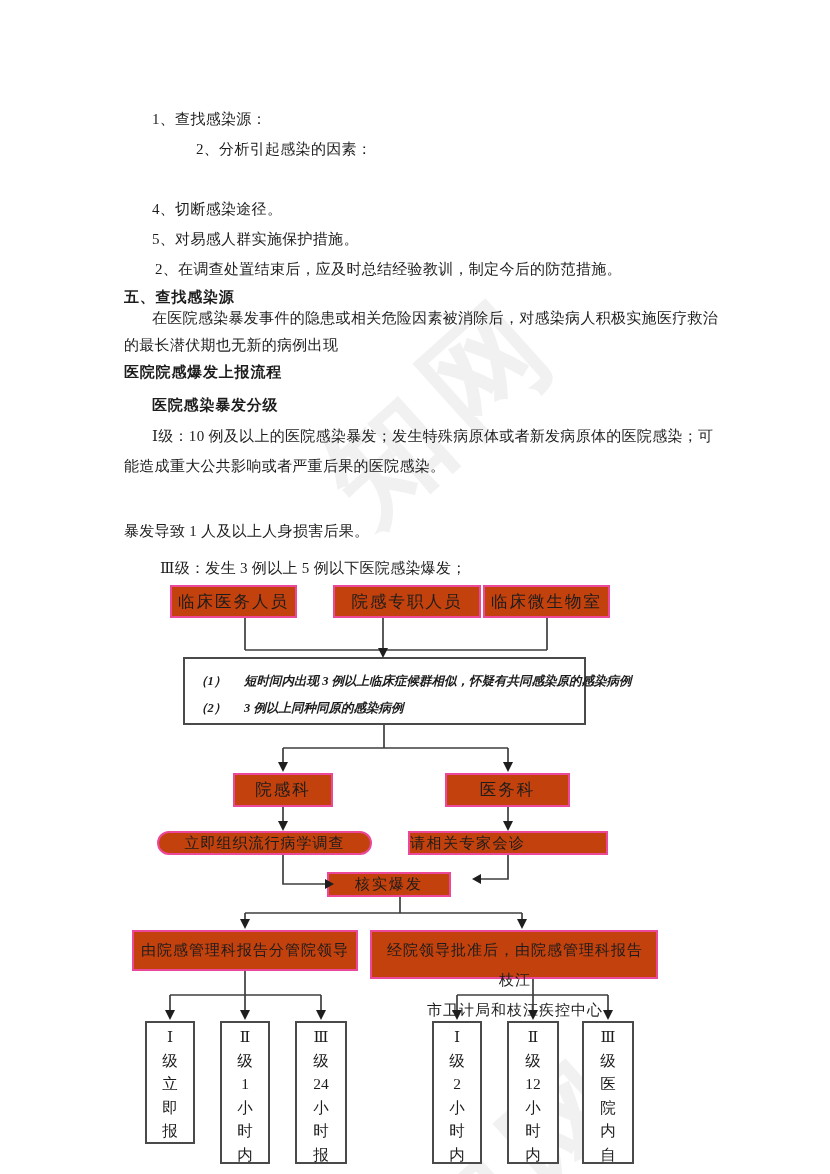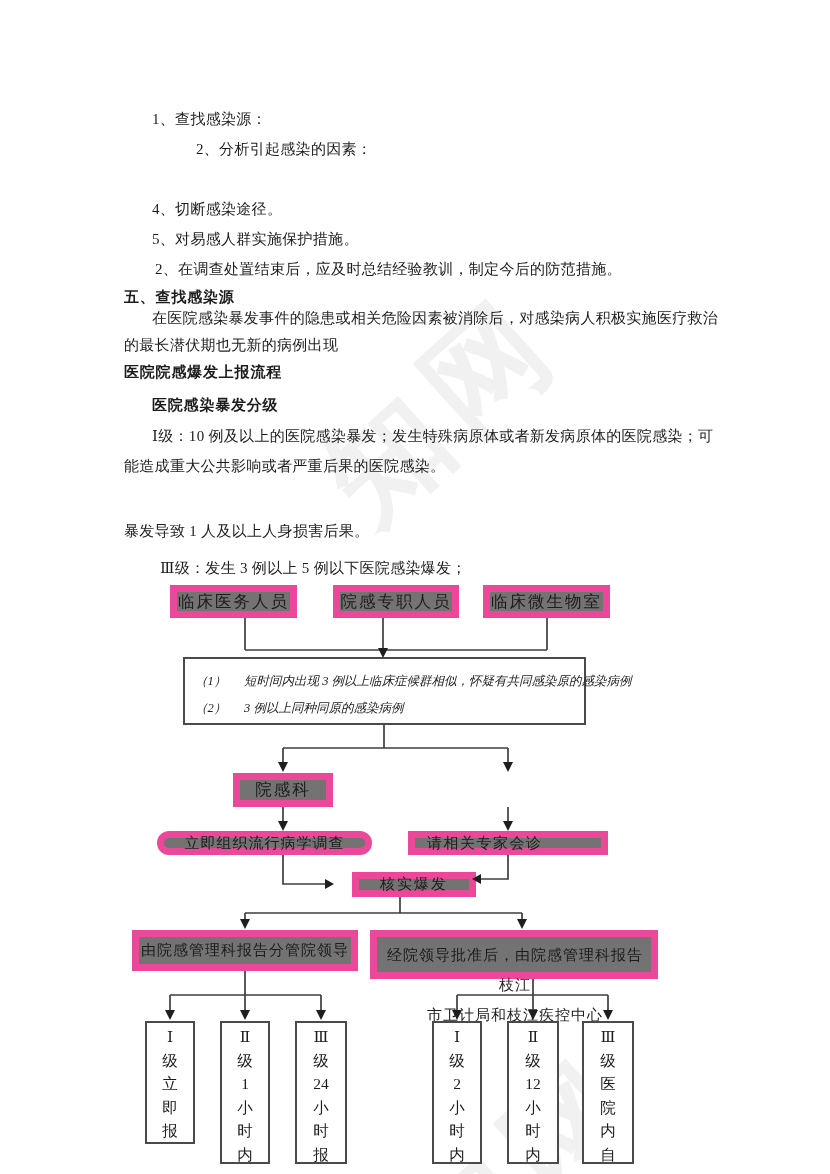--- a/index.html
+++ b/index.html
@@ -28,22 +28,22 @@
     color:rgba(120,120,120,0.10);
     transform:rotate(-42deg);
     letter-spacing:14px;
     white-space:nowrap;
     pointer-events:none;
     user-select:none;
   }
   
   .fbox{
     position:absolute;
-    border:7px solid #ec4899;
-    background:#737373;
+    border:2px solid #ec4899;
+    background:#c2410c;
     box-sizing:border-box;
     display:flex;
     align-items:center;
     justify-content:center;
     font-size:16.5px;
     letter-spacing:2px;
     text-align:center;
   }
   .fbox.small{font-size:15px;letter-spacing:1px;}
   .fbox.leftalign{justify-content:flex-start;text-align:left;}
@@ -52,20 +52,21 @@
     border:2px solid #4a4a4a;
     background:#ffffff;
     box-sizing:border-box;
     padding:9px 8px 0 10px;
   }
   .crit-row{
     font-style:italic;
     font-size:12.5px;
     line-height:27px;
     white-space:nowrap;
+    font-weight:bold;
   }
   .crit-num{display:inline-block;width:49px;}
   .vbox{
     position:absolute;
     border:2px solid #4a4a4a;
     background:#ffffff;
     box-sizing:border-box;
     white-space:pre-line;
     text-align:center;
     font-size:15.5px;
@@ -102,34 +103,35 @@
   <div class="tl" style="left:124px;top:336px;">的最长潜伏期也无新的病例出现</div>
 
   <div class="tl bold" style="left:124px;top:363px;text-align:right;">医院院感爆发上报流程</div>
   <div class="tl bold" style="left:152px;top:396px;">医院感染暴发分级</div>
   <div class="tl" style="left:152px;top:427px;">Ⅰ级：10 例及以上的医院感染暴发；发生特殊病原体或者新发病原体的医院感染；可</div>
   <div class="tl" style="left:124px;top:457px;">能造成重大公共影响或者严重后果的医院感染。</div>
   <div class="tl" style="left:124px;top:522px;">暴发导致 1 人及以上人身损害后果。</div>
   <div class="tl" style="left:160px;top:559px;">Ⅲ级：发生 3 例以上 5 例以下医院感染爆发；</div>
 
   <div class="fbox" style="left:170px;top:585px;width:127px;height:33px;">临床医务人员</div>
-  <div class="fbox" style="left:333px;top:585px;width:126px;height:33px;">院感专职人员</div>
+  <div class="fbox" style="left:333px;top:585px;width:148px;height:33px;">院感专职人员</div>
   <div class="fbox" style="left:483px;top:585px;width:127px;height:33px;">临床微生物室</div>
 
   <div class="critbox" style="left:183px;top:657px;width:403px;height:68px;">
     <div class="crit-row"><span class="crit-num">（1）</span><span>短时间内出现 3 例以上临床症候群相似，怀疑有共同感染原的感染病例</span></div>
     <div class="crit-row"><span class="crit-num">（2）</span><span>3 例以上同种同原的感染病例</span></div>
   </div>
 
   <div class="fbox" style="left:233px;top:773px;width:100px;height:34px;">院感科</div>
+  <div class="fbox" style="left:445px;top:773px;width:125px;height:34px;">医务科</div>
 
   <div class="fbox small spread" style="left:157px;top:831px;width:215px;height:24px;">立即组织流行病学调查</div>
-  <div class="fbox small leftalign" style="left:408px;top:831px;width:200px;height:24px;padding-left:12px;letter-spacing:1.5px;">请相关专家会诊</div>
-
-  <div class="fbox small" style="left:352px;top:872px;width:124px;height:25px;letter-spacing:2px;text-align:center;">核实爆发</div>
+  <div class="fbox small leftalign" style="left:408px;top:831px;width:200px;height:24px;letter-spacing:1.5px;">请相关专家会诊</div>
+
+  <div class="fbox small" style="left:327px;top:872px;width:124px;height:25px;letter-spacing:2px;text-align:center;">核实爆发</div>
 
   <div class="fbox small" style="left:132px;top:930px;width:226px;height:41px;letter-spacing:1px;">由院感管理科报告分管院领导</div>
   <div class="fbox small leftalign" style="left:370px;top:930px;width:288px;height:49px;align-items:flex-start;">
     <div class="report-right-text">经院领导批准后，由院感管理科报告枝江
 市卫计局和枝江疾控中心</div>
   </div>
 
   <div class="vbox" style="left:145px;top:1021px;width:50px;height:123px;">Ⅰ
 级
 立

